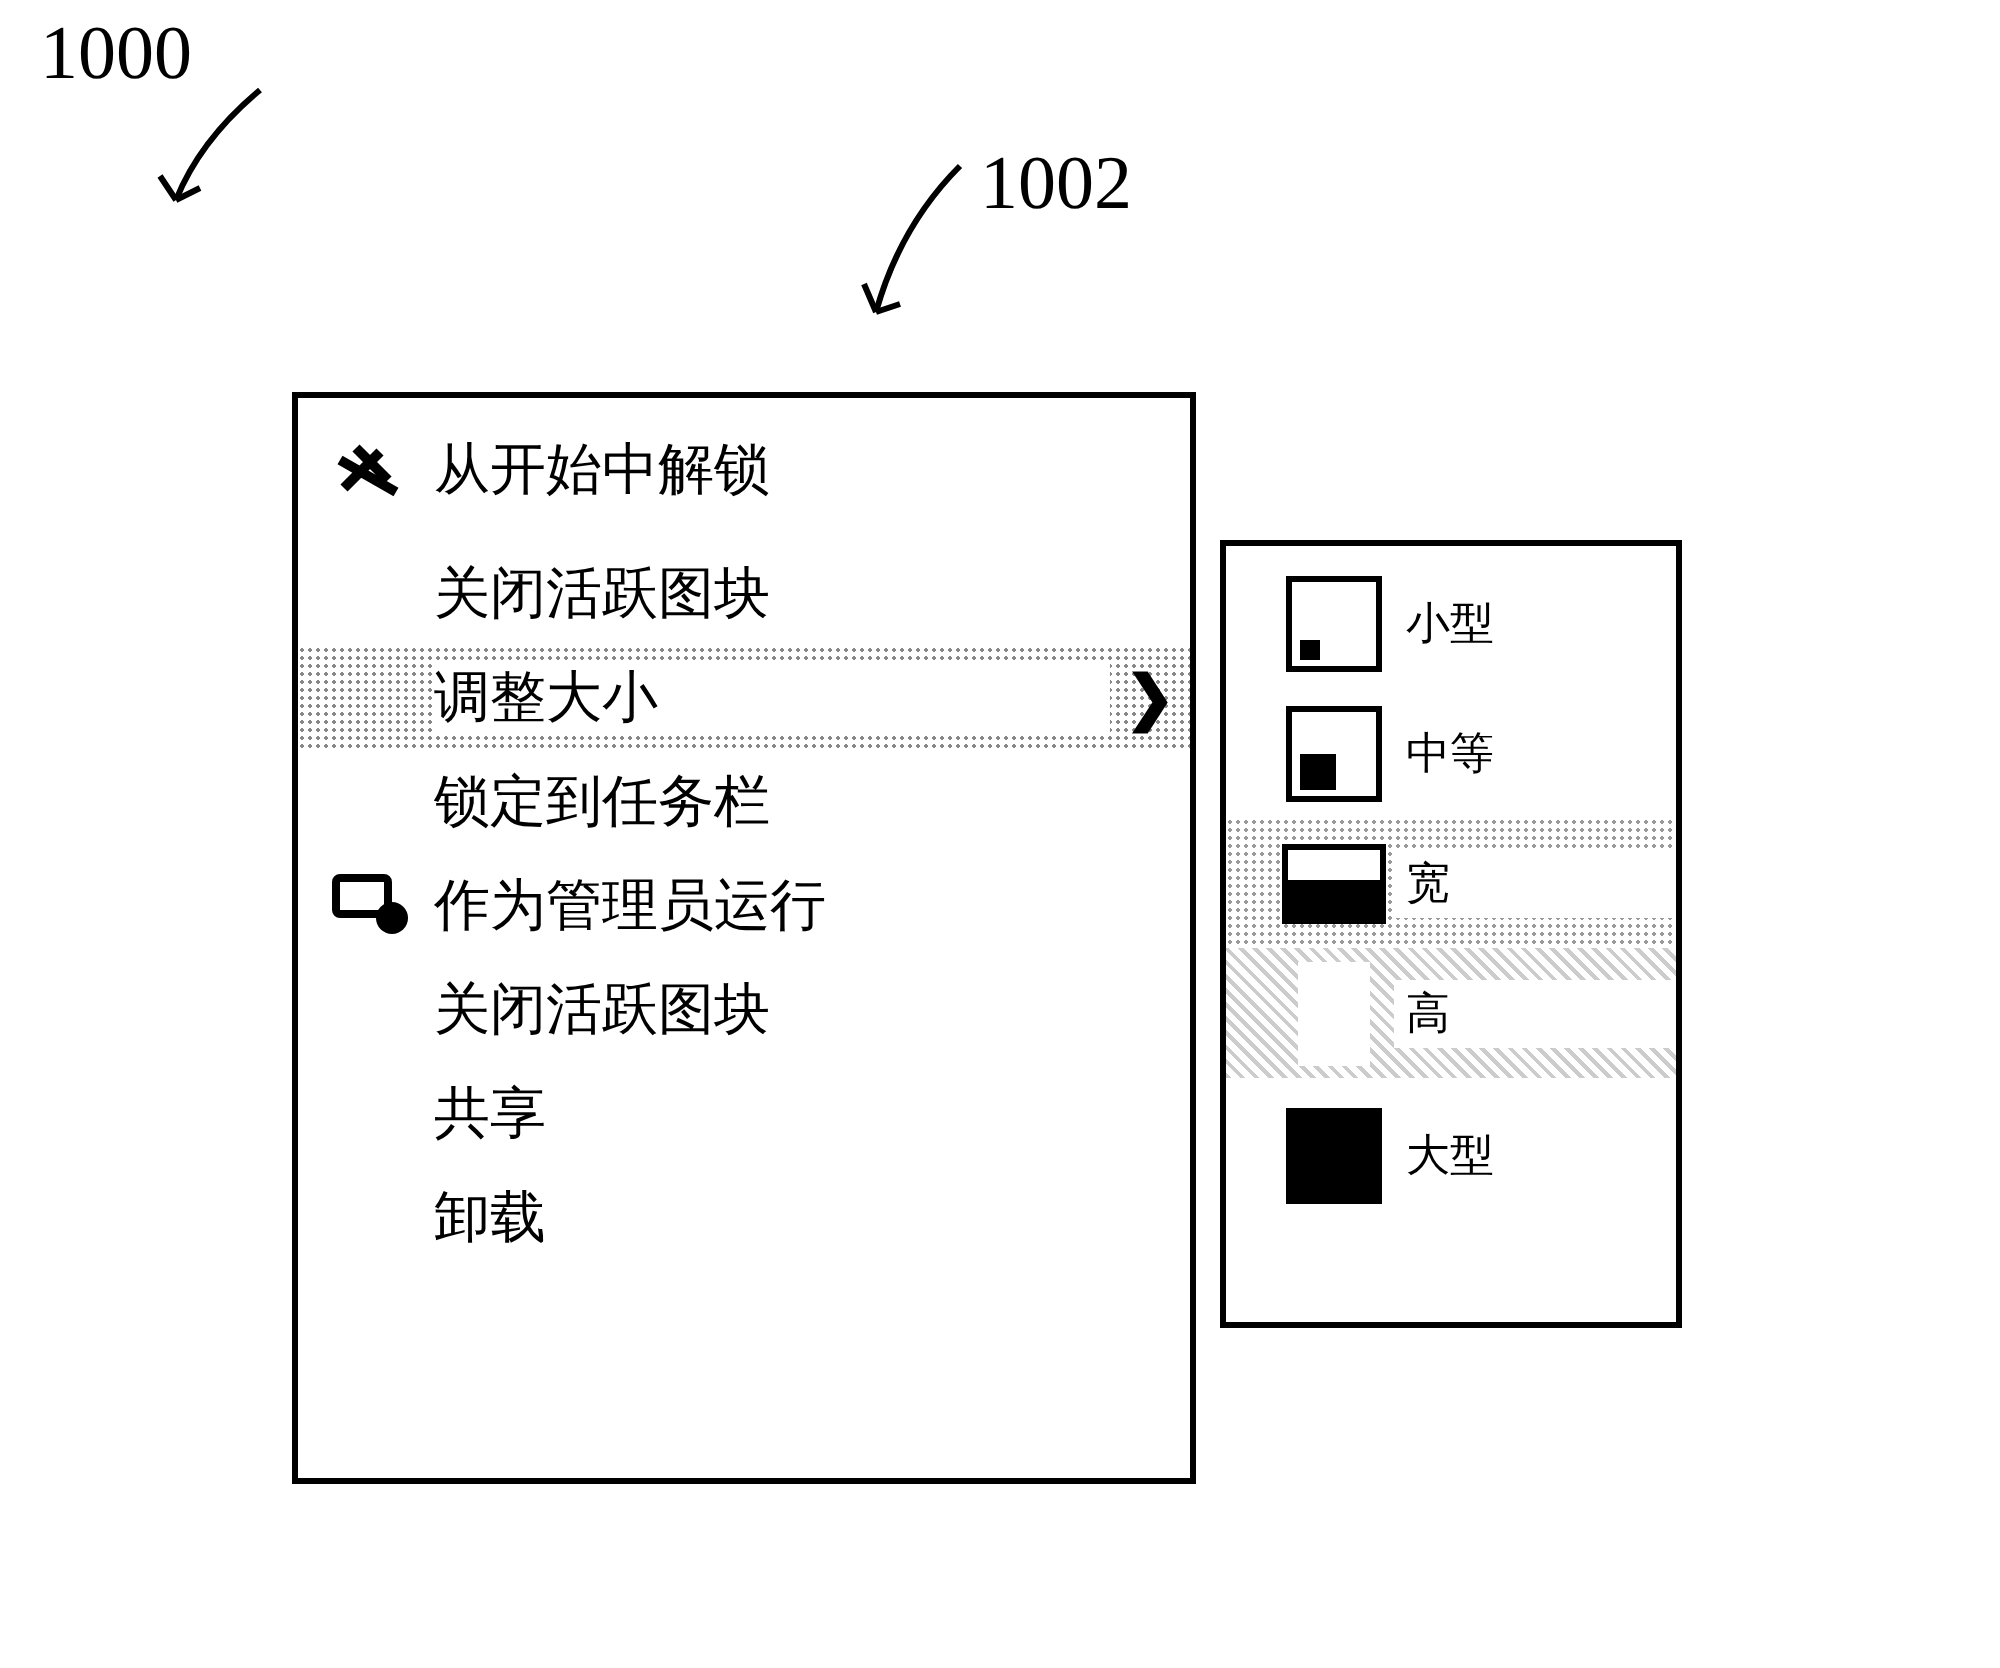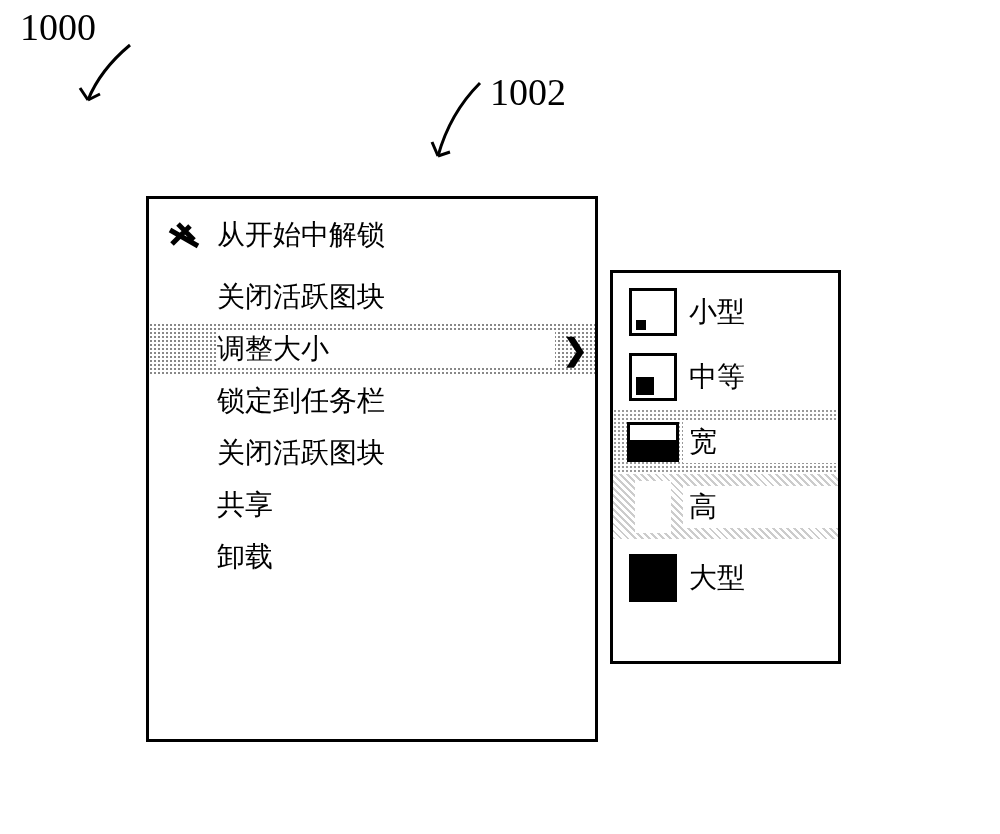--- a/index.html
+++ b/index.html
@@ -10,21 +10,21 @@
   .menu{position:absolute;left:146px;top:196px;width:446px;height:540px;border:3px solid #000;background:#fff}
   .menu-item{display:flex;align-items:center;height:52px;padding-left:8px;font-size:28px}
   .menu-item.hl{background-image:
        radial-gradient(#888 1px,transparent 1px);
        background-size:4px 4px}
   .icon-col{flex:0 0 60px;display:flex;align-items:center;justify-content:center}
   .text-col{flex:1 1 auto;background:#fff;display:inline-block}
   .more-col{flex:0 0 40px;display:flex;align-items:center;justify-content:center}
 
   .sub{position:absolute;left:610px;top:270px;width:225px;height:388px;border:3px solid #000;background:#fff}
-  .sub-item{display:flex;align-items:center;height:65px;padding-left:10px;font-size:28px;position:relative}
+  .sub-item{display:flex;align-items:center;height:65px;padding-left:24px;font-size:22px;position:relative}
   .sub-icon{flex:0 0 60px;display:flex;align-items:center;justify-content:center}
   .sub-label{flex:1 1 auto;display:inline-block;background:#fff;padding:2px 6px;z-index:2}
   .sub-item.wide{background-image:radial-gradient(#999 1px,transparent 1px);background-size:4px 4px}
   .sub-item.tall{background-image:
       repeating-linear-gradient(45deg,#ccc 0 2px,#fff 2px 5px);
       box-shadow:inset 0 0 0 0 #000}
   .tile{width:42px;height:42px;border:3px solid #000;background:#fff;position:relative}
   .tile .dot{position:absolute;width:10px;height:10px;background:#000;left:4px;bottom:3px}
   .tile-wide{width:46px;height:34px;border:3px solid #000;background:#fff;position:relative}
   .tile-wide .half{position:absolute;left:0;bottom:0;width:100%;height:55%;background:#000}
@@ -75,20 +75,30 @@
           <span class="chevron">❯</span>
         </span>
     </div>
 
     <div class="menu-item">
       <span class="icon-col"></span>
       <span class="text-col">锁定到任务栏</span>
       <span class="more-col"></span>
     </div>
 
+    <div class="menu-item">
+      <span class="icon-col">
+        <svg width="42" height="32">
+          <rect x="2" y="2" width="26" height="18" rx="2" fill="none" stroke="#000" stroke-width="4"></rect>
+          <circle cx="30" cy="22" r="8" fill="#000"></circle>
+        </svg>
+      </span>
+      <span class="text-col">作为管理员运行</span>
+      <span class="more-col"></span>
+    </div>
 
     <div class="menu-item">
       <span class="icon-col"></span>
       <span class="text-col">关闭活跃图块</span>
       <span class="more-col"></span>
     </div>
 
 
     <div class="menu-item">
       <span class="icon-col"></span>

